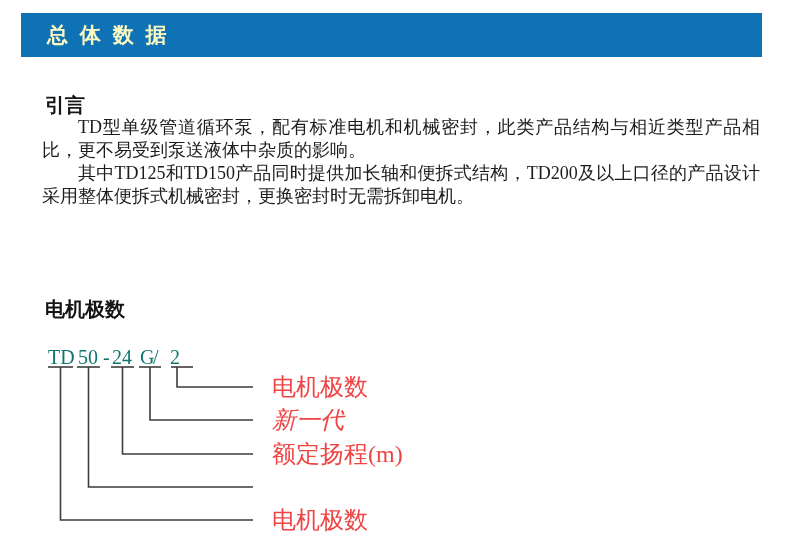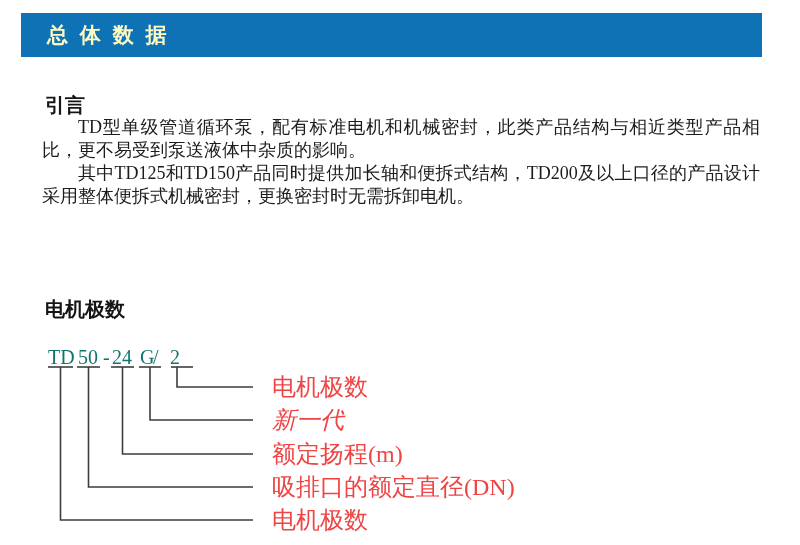--- a/index.html
+++ b/index.html
@@ -138,16 +138,15 @@
       <path d="M150,367 V420 H253"></path>
       <path d="M122.5,367 V454 H253"></path>
       <path d="M88.5,367 V487 H253"></path>
       <path d="M60.5,367 V520 H253"></path>
     </g>
   </svg>
 
   <span class="model-label lbl-0">电机极数</span>
   <span class="model-label lbl-1">新一代</span>
   <span class="model-label lbl-2">额定扬程(m)</span>
-  <span class="model-label lbl-3">吸排口的额定直径(DN)</span>
   <span class="model-label lbl-4">电机极数</span>
 
 </div>
 
 </body></html>

